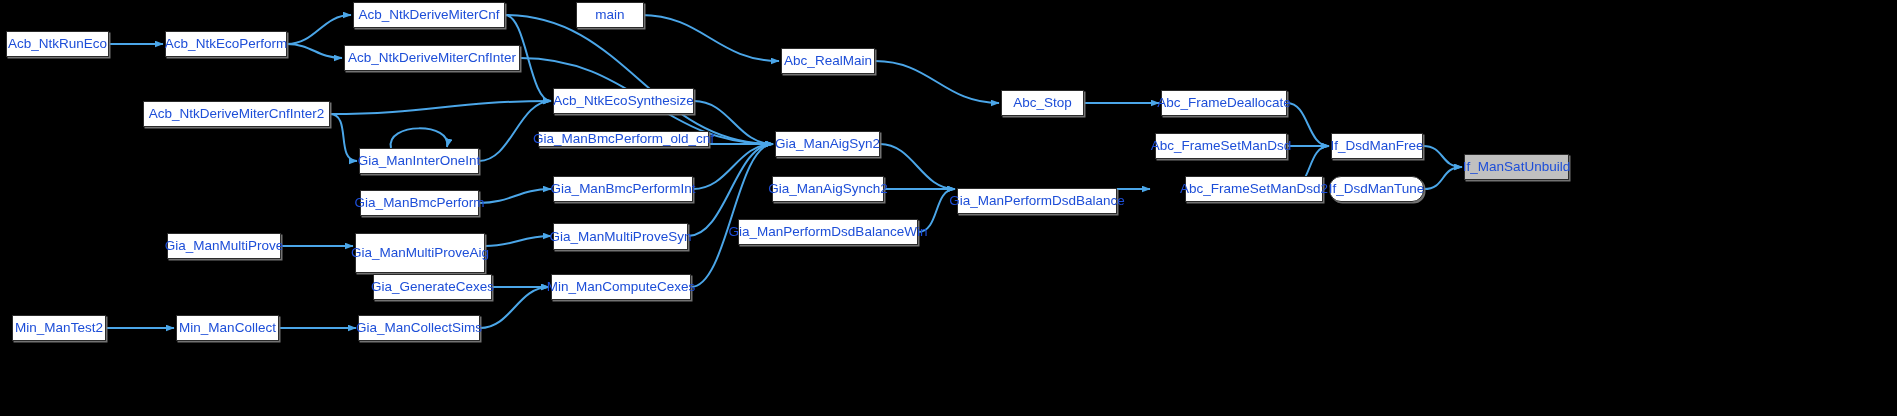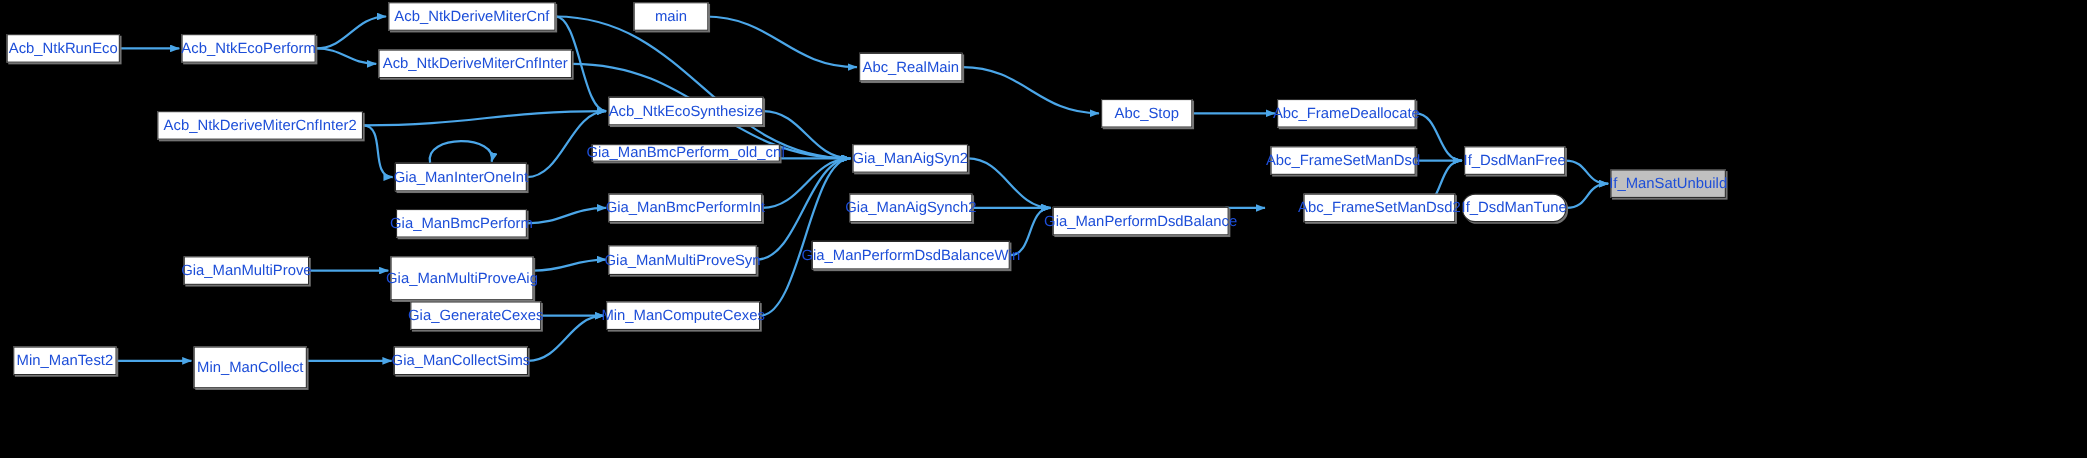--- a/index.html
+++ b/index.html
@@ -102,21 +102,21 @@
       </div>
       <div class="node" style="left: 373px; top: 274px; width: 119px; height: 26px;">
         <span>Gia_GenerateCexes</span>
       </div>
       <div class="node" style="left: 551px; top: 274px; width: 140px; height: 26px;">
         <span>Min_ManComputeCexes</span>
       </div>
       <div class="node" style="left: 12px; top: 315px; width: 94px; height: 26px;">
         <span>Min_ManTest2</span>
       </div>
-      <div class="node" style="left: 176px; top: 315px; width: 103px; height: 38px;">
+      <div class="node" style="left: 176px; top: 315px; width: 103px; height: 26px;">
         <span>Min_ManCollect</span>
       </div>
       <div class="node" style="left: 358px; top: 315px; width: 122px; height: 26px;">
         <span>Gia_ManCollectSims</span>
       </div>
       <div class="node" style="left: 576px; top: 2px; width: 68px; height: 26px;">
         <span>main</span>
       </div>
       <div class="node" style="left: 781px; top: 48px; width: 94px; height: 26px;">
         <span>Abc_RealMain</span>

